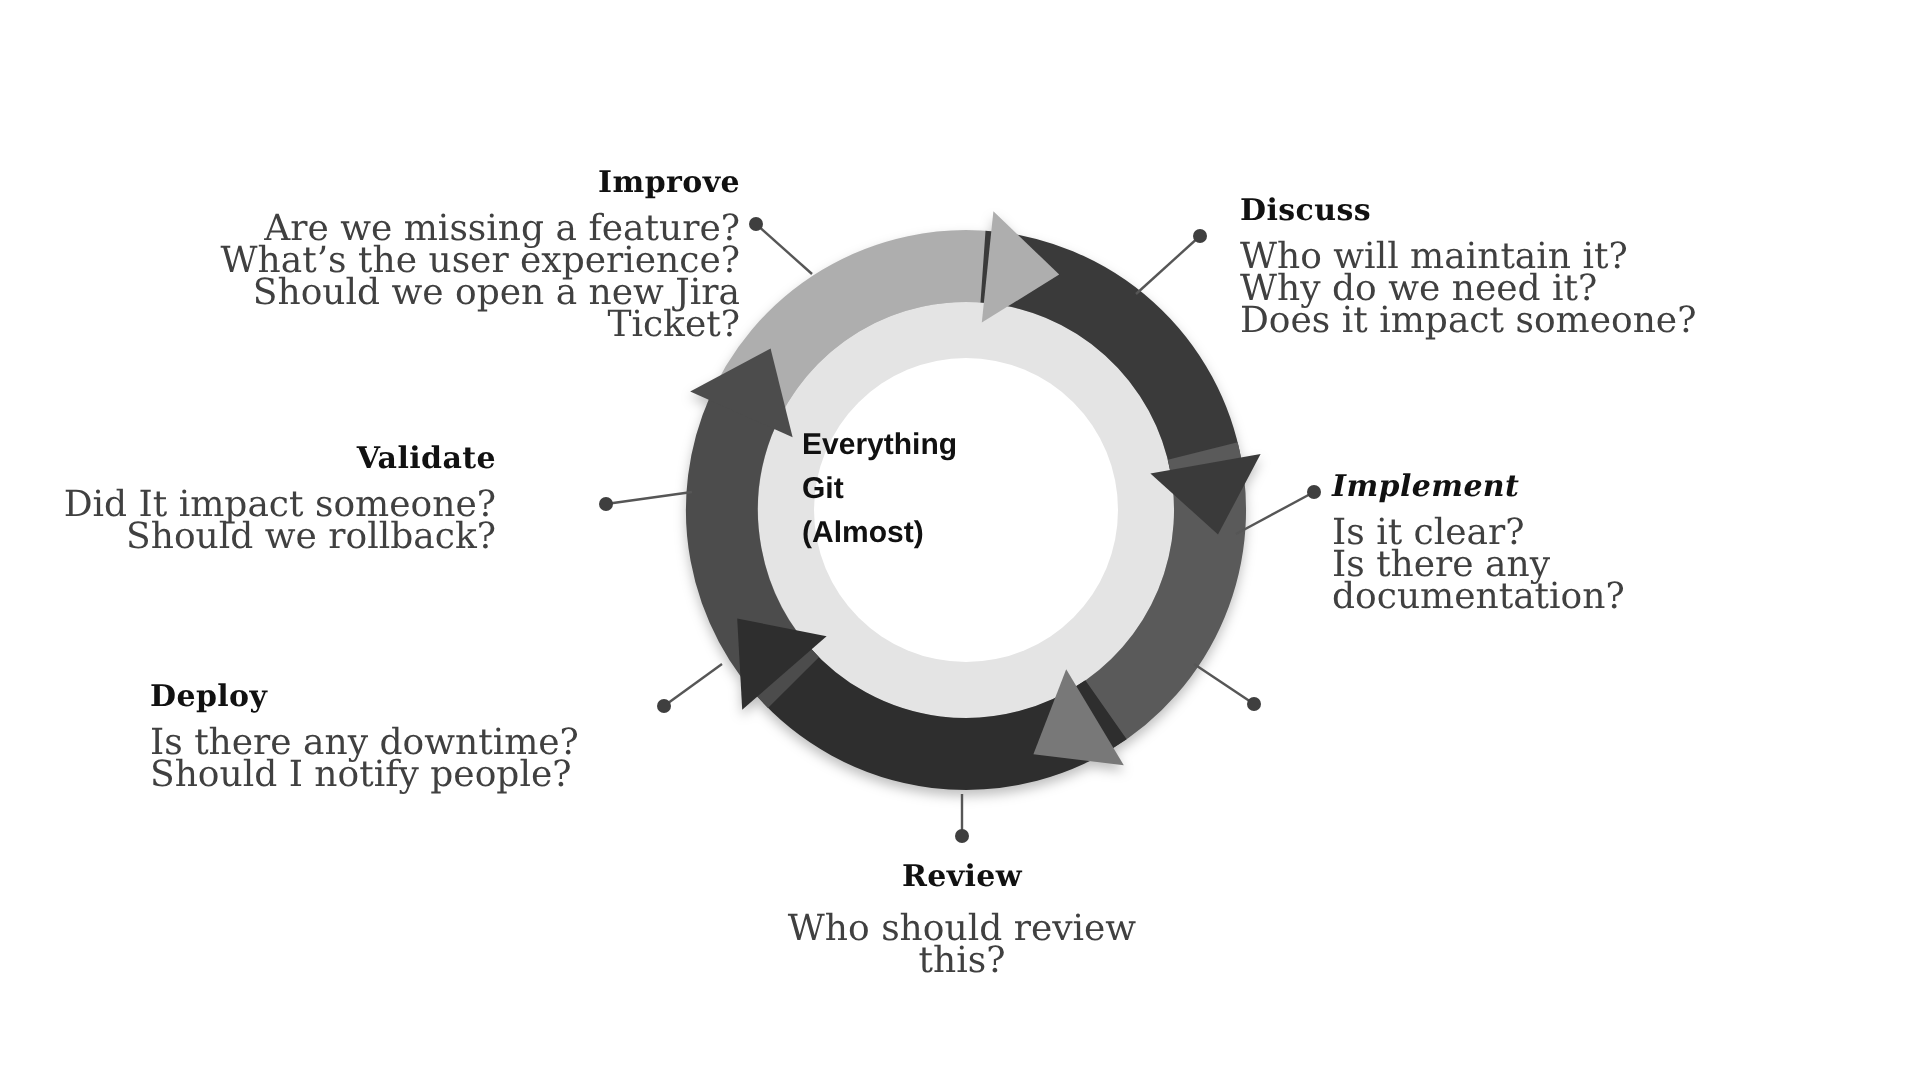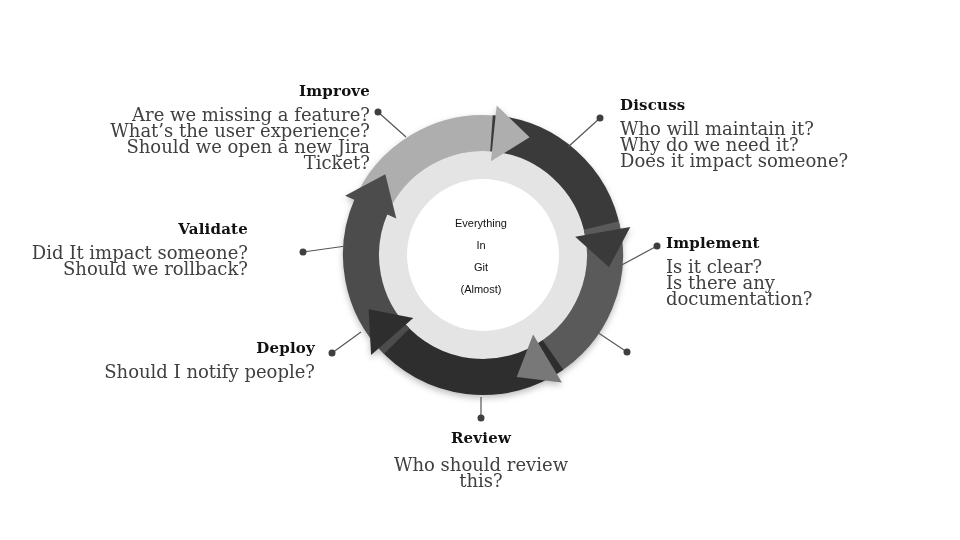--- a/index.html
+++ b/index.html
@@ -22,34 +22,34 @@
   }
   .node-q{
     font-family:"DejaVu Serif", serif;
     font-size:18px;
     color:#404040;
     line-height:16px;
   }
   .n-improve  { right:590px; top:82px;  width:280px; text-align:right; }
   .n-discuss  { left:620px;  top:96px;  width:240px; text-align:left;  }
   .n-implement{ left:666px;  top:234px; width:250px; text-align:left;  }
-  .n-implement .node-title{}
+  .n-implement .node-title{font-style:italic;}
   .n-test     { left:636px;  top:340px; width:220px; text-align:left;  }
   .n-test .node-title{margin-bottom:10px;}
   .n-review   { left:381px;  top:429px; width:200px; text-align:center;}
   .n-review .node-title{margin-bottom:10px;}
-  .n-deploy   { right:645px; top:339px; width:240px; text-align:right; }
+  .n-deploy   { right:645px; top:339px; width:240px; text-align:left; }
   .n-validate { right:712px; top:220px; width:260px; text-align:right; }
   #center-text{
     position:absolute;
     left:401px; top:212px; width:160px;
-    text-align:center;
+    text-align:left;
     font-family:"Liberation Sans", sans-serif;
-    font-weight:400;
-    font-size:11px;
+    font-weight:700;
+    font-size:15px;
     line-height:22px;
     color:#111111;
   }
 </style>
 </head>
 <body>
 
 <div id="stage">
 
   <svg id="ring-svg" width="960" height="540" viewBox="0 0 960 540">
@@ -80,21 +80,20 @@
         <circle cx="481" cy="418" r="3.5" fill="#3f3f3f"></circle>
         <line x1="361" y1="332" x2="332" y2="353" stroke="#565656" stroke-width="1.2"></line>
         <circle cx="332" cy="353" r="3.5" fill="#3f3f3f"></circle>
         <line x1="346" y1="246" x2="303" y2="252" stroke="#565656" stroke-width="1.2"></line>
         <circle cx="303" cy="252" r="3.5" fill="#3f3f3f"></circle>
       </g>
     </svg>
 
   <div id="center-text">
     <div>Everything</div>
-    <div>In</div>
     <div>Git</div>
     <div>(Almost)</div>
   </div>
 
   <div class="node n-improve">
     <div class="node-title">Improve</div>
     <div class="node-q">Are we missing a feature?</div>
     <div class="node-q">What’s the user experience?</div>
     <div class="node-q">Should we open a new Jira Ticket?</div>
   </div>
@@ -113,20 +112,21 @@
   </div>
 
 
   <div class="node n-review">
     <div class="node-title">Review</div>
     <div class="node-q">Who should review this?</div>
   </div>
 
   <div class="node n-deploy">
     <div class="node-title">Deploy</div>
+    <div class="node-q">Is there any downtime?</div>
     <div class="node-q">Should I notify people?</div>
   </div>
 
   <div class="node n-validate">
     <div class="node-title">Validate</div>
     <div class="node-q">Did It impact someone?</div>
     <div class="node-q">Should we rollback?</div>
   </div>
 
 </div>

